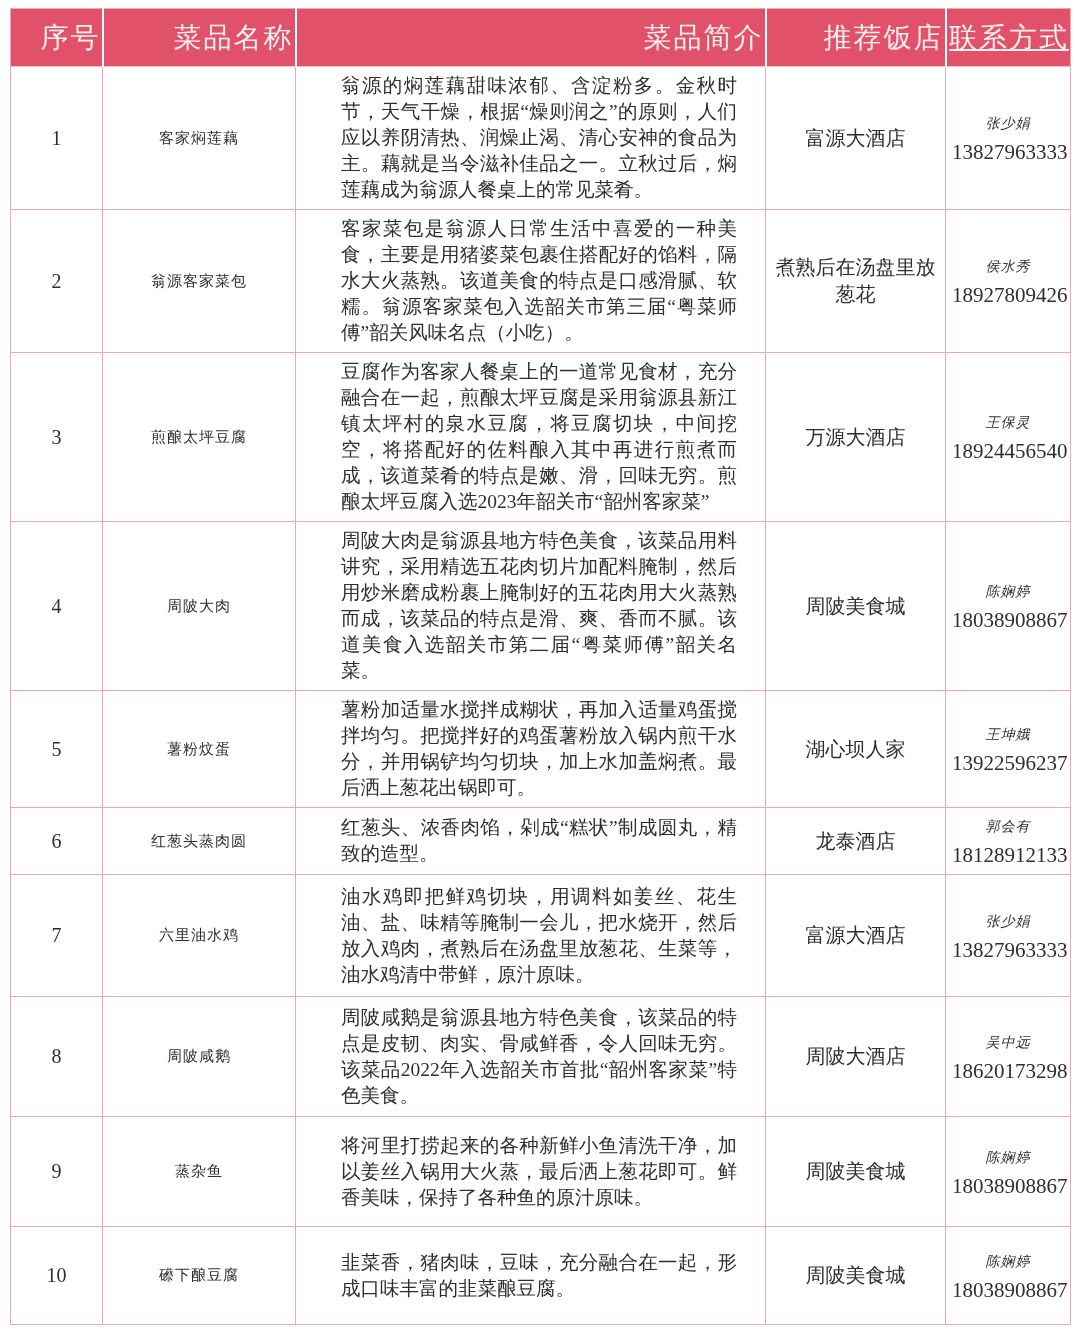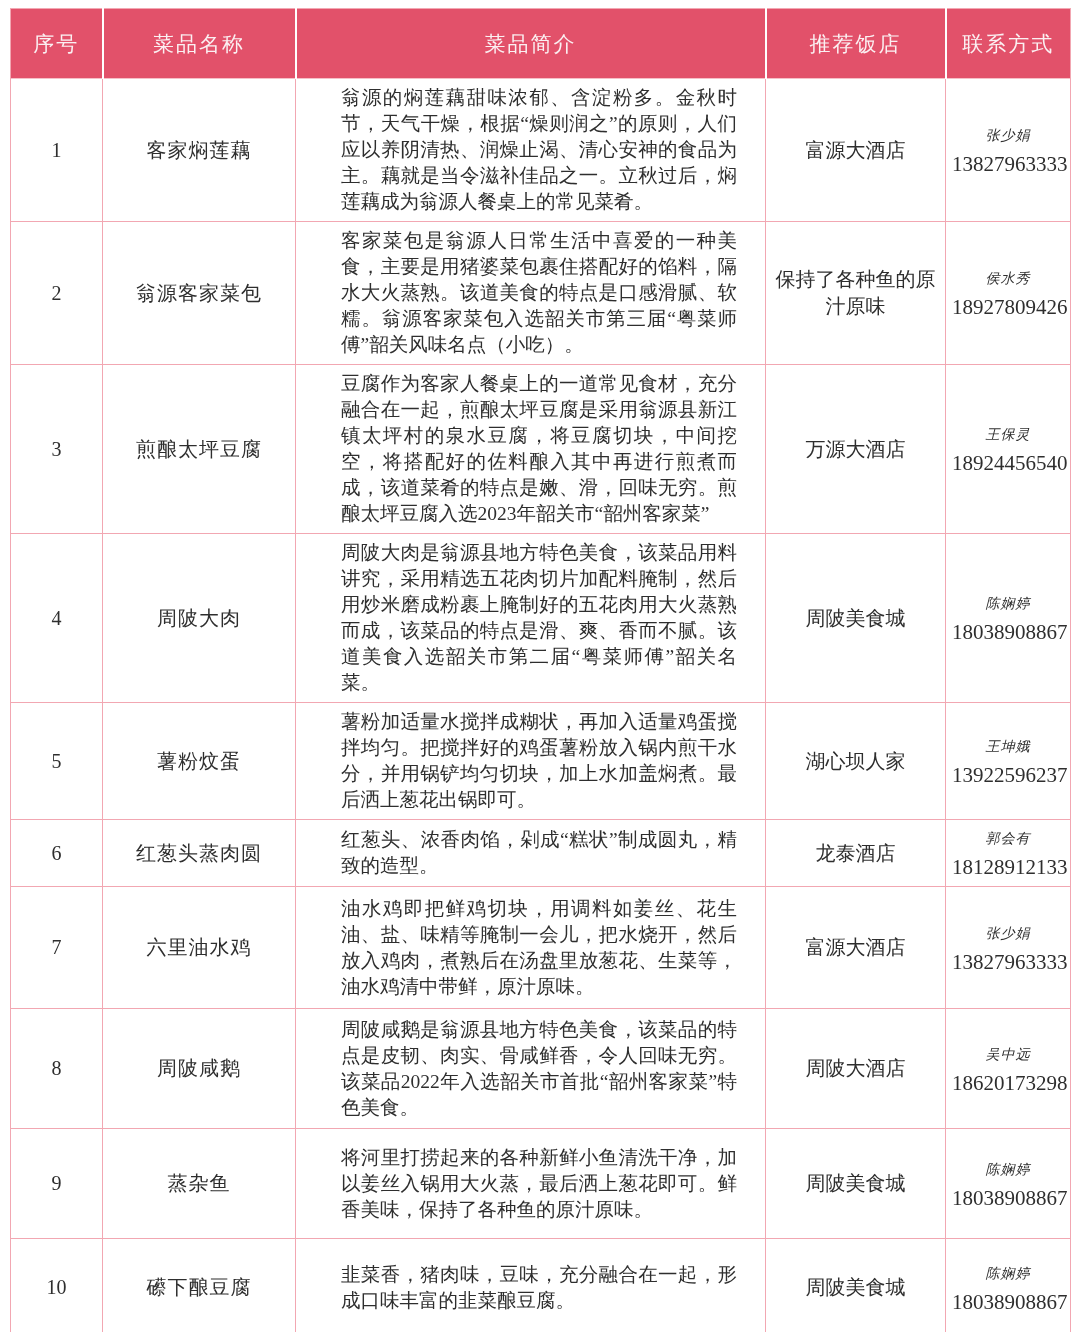--- a/index.html
+++ b/index.html
@@ -35,45 +35,45 @@
   table.food-table{
     width:1060px;
     border-collapse:collapse;
     table-layout:fixed;
     border:1px solid var(--border-pink);
   }
   thead th{
     background:var(--header-bg);
     color:var(--header-text);
     font-weight:normal;
-    font-size:21px;
+    font-size:28px;
     letter-spacing:2px;
-    height:70px;
+    height:58px;
     border-right:2px solid #ffffff;
-    text-align:center;
+    text-align:right;
     vertical-align:middle;
   }
-  thead th:last-child{border-right:1px solid var(--border-pink);}
+  thead th:last-child{border-right:1px solid var(--border-pink);text-decoration:underline;}
   tbody td{
     border:1px solid var(--border-pink);
     border-top:1px solid var(--row-line);
     font-size:20px;
     color:var(--text);
     text-align:center;
     vertical-align:middle;
     padding:4px 6px;
     background:#ffffff;
   }
   td.col-intro{
     text-align:justify;
     padding:6px 28px 6px 45px;
     line-height:26px;
     font-size:19.5px;
   }
-  td.col-name{font-size:20px;letter-spacing:1px;}
+  td.col-name{font-size:15px;letter-spacing:1px;}
   td.col-no{font-size:20px;}
   td.col-rest{font-size:20px;line-height:27px;padding:4px 8px;}
   .contact-name{font-size:14px;line-height:29px;letter-spacing:1px;font-style:italic;}
   .contact-phone{font-size:21px;line-height:29px;}
   
   tbody tr:nth-child(1){height:134px;}
   tbody tr:nth-child(2){height:138px;}
   tbody tr:nth-child(3){height:152px;}
   tbody tr:nth-child(4){height:142px;}
   tbody tr:nth-child(5){height:113px;}
@@ -114,21 +114,21 @@
     <td class="col-contact">
       <div class="contact-name">张少娟</div>
       <div class="contact-phone">13827963333</div>
     </td>
   </tr>
 
   <tr>
     <td class="col-no">2</td>
     <td class="col-name">翁源客家菜包</td>
     <td class="col-intro">客家菜包是翁源人日常生活中喜爱的一种美食，主要是用猪婆菜包裹住搭配好的馅料，隔水大火蒸熟。该道美食的特点是口感滑腻、软糯。翁源客家菜包入选韶关市第三届“粤菜师傅”韶关风味名点（小吃）。</td>
-    <td class="col-rest">保持了各种鱼的原汁原味</td>
+    <td class="col-rest">煮熟后在汤盘里放葱花</td>
     <td class="col-contact">
       <div class="contact-name">侯水秀</div>
       <div class="contact-phone">18927809426</div>
     </td>
   </tr>
 
   <tr>
     <td class="col-no">3</td>
     <td class="col-name">煎酿太坪豆腐</td>
     <td class="col-intro">豆腐作为客家人餐桌上的一道常见食材，充分融合在一起，煎酿太坪豆腐是采用翁源县新江镇太坪村的泉水豆腐，将豆腐切块，中间挖空，将搭配好的佐料酿入其中再进行煎煮而成，该道菜肴的特点是嫩、滑，回味无穷。煎酿太坪豆腐入选2023年韶关市“韶州客家菜”</td>

